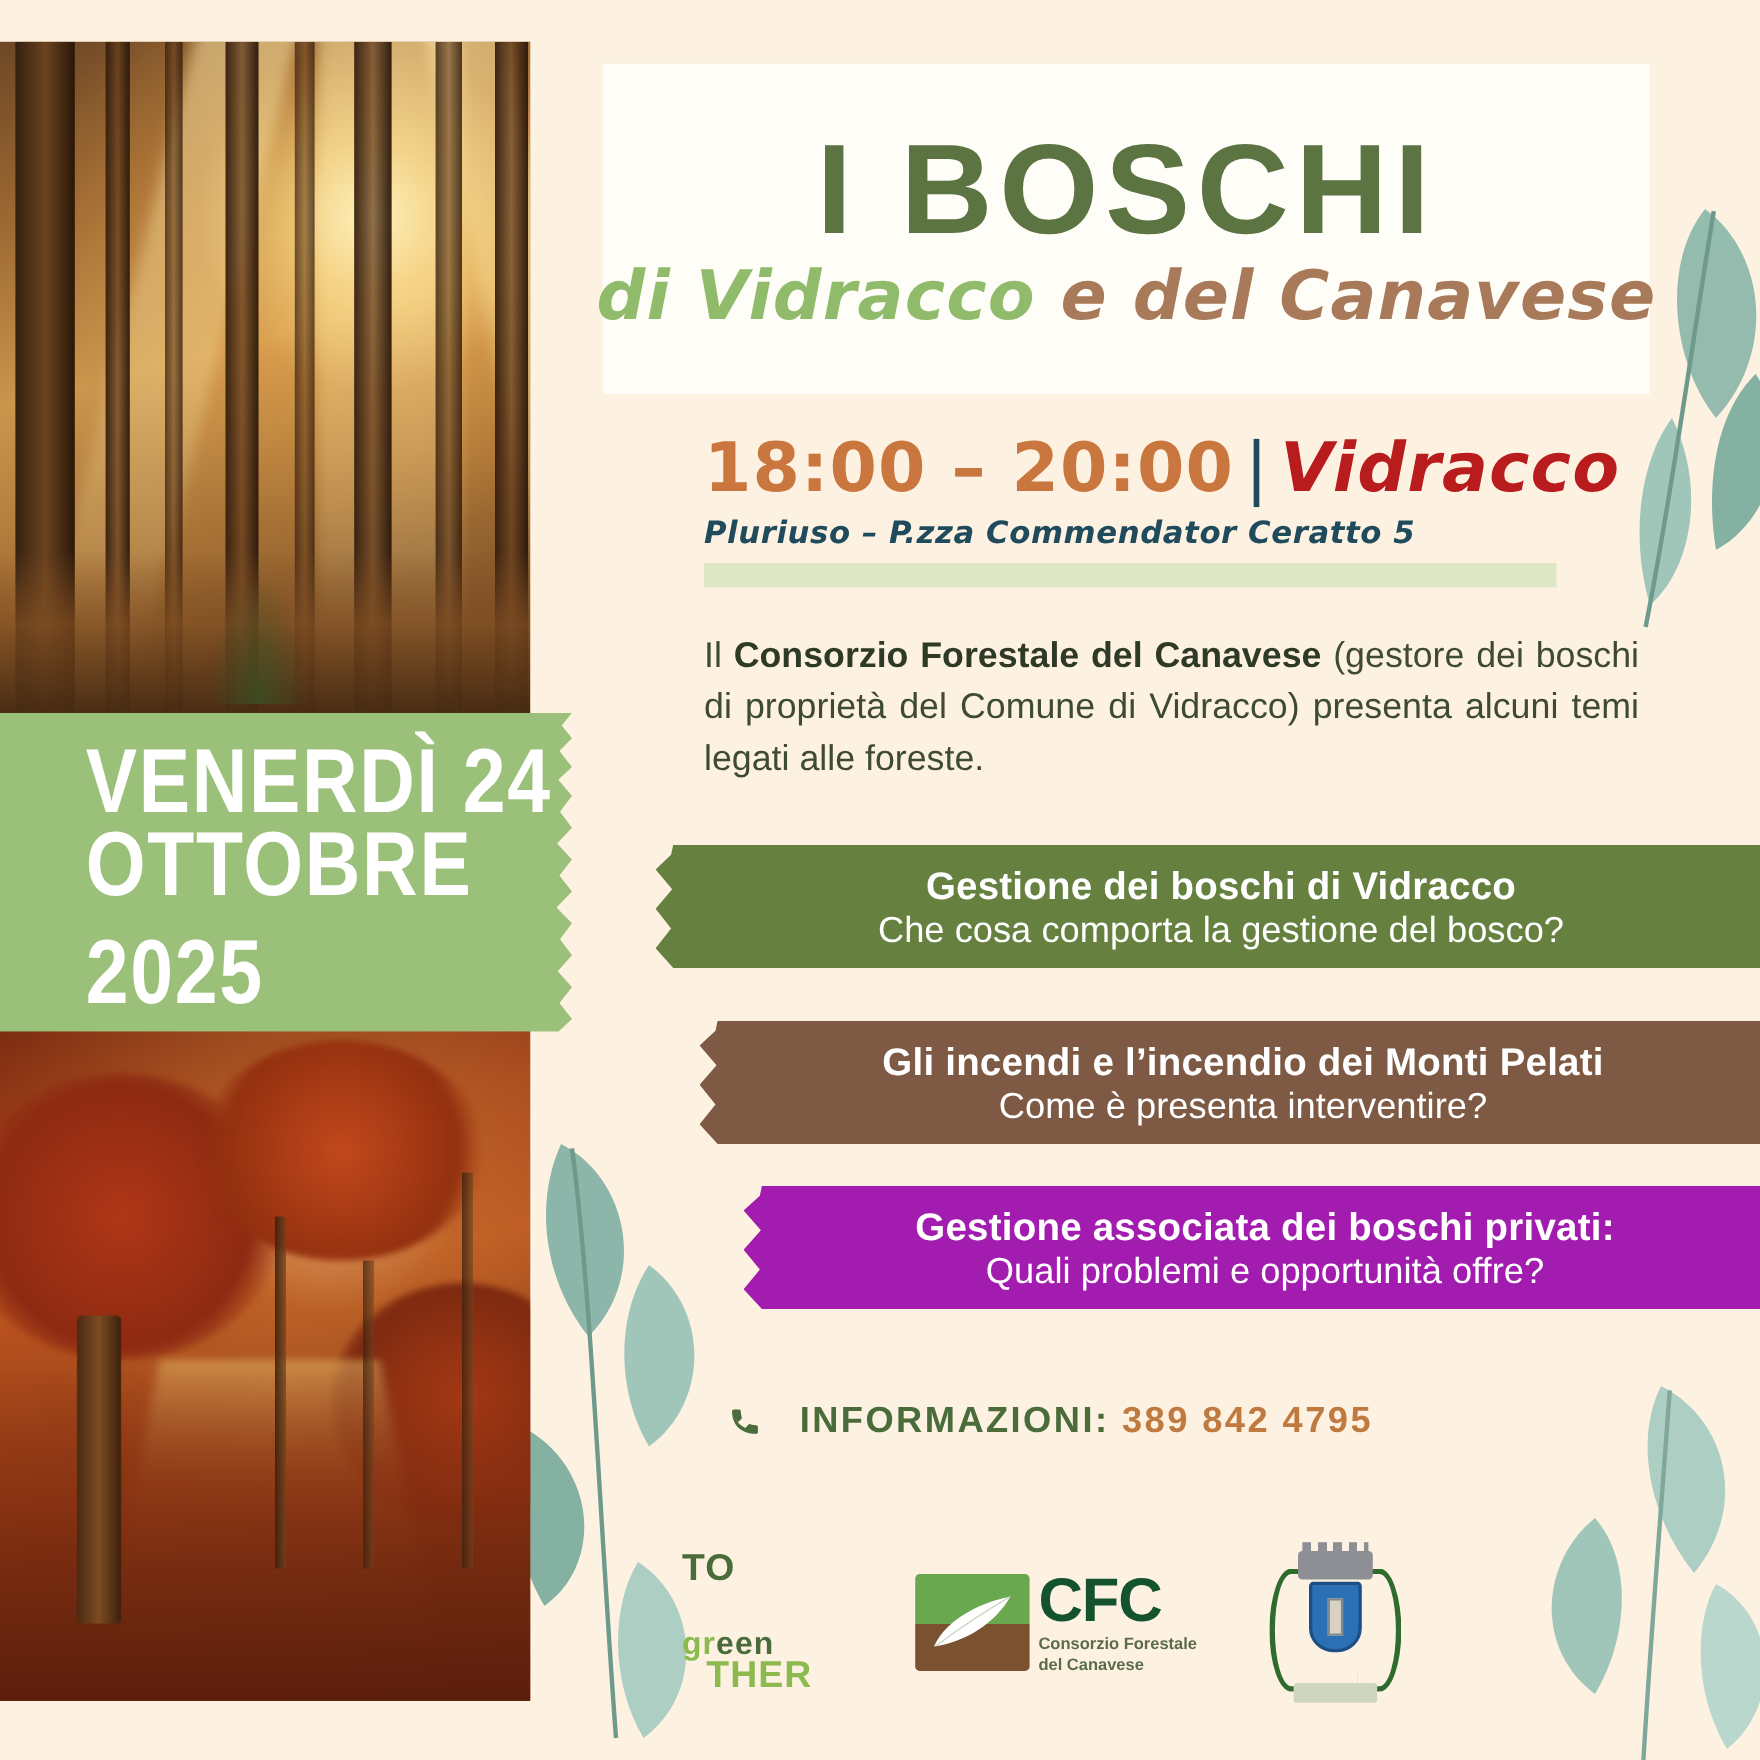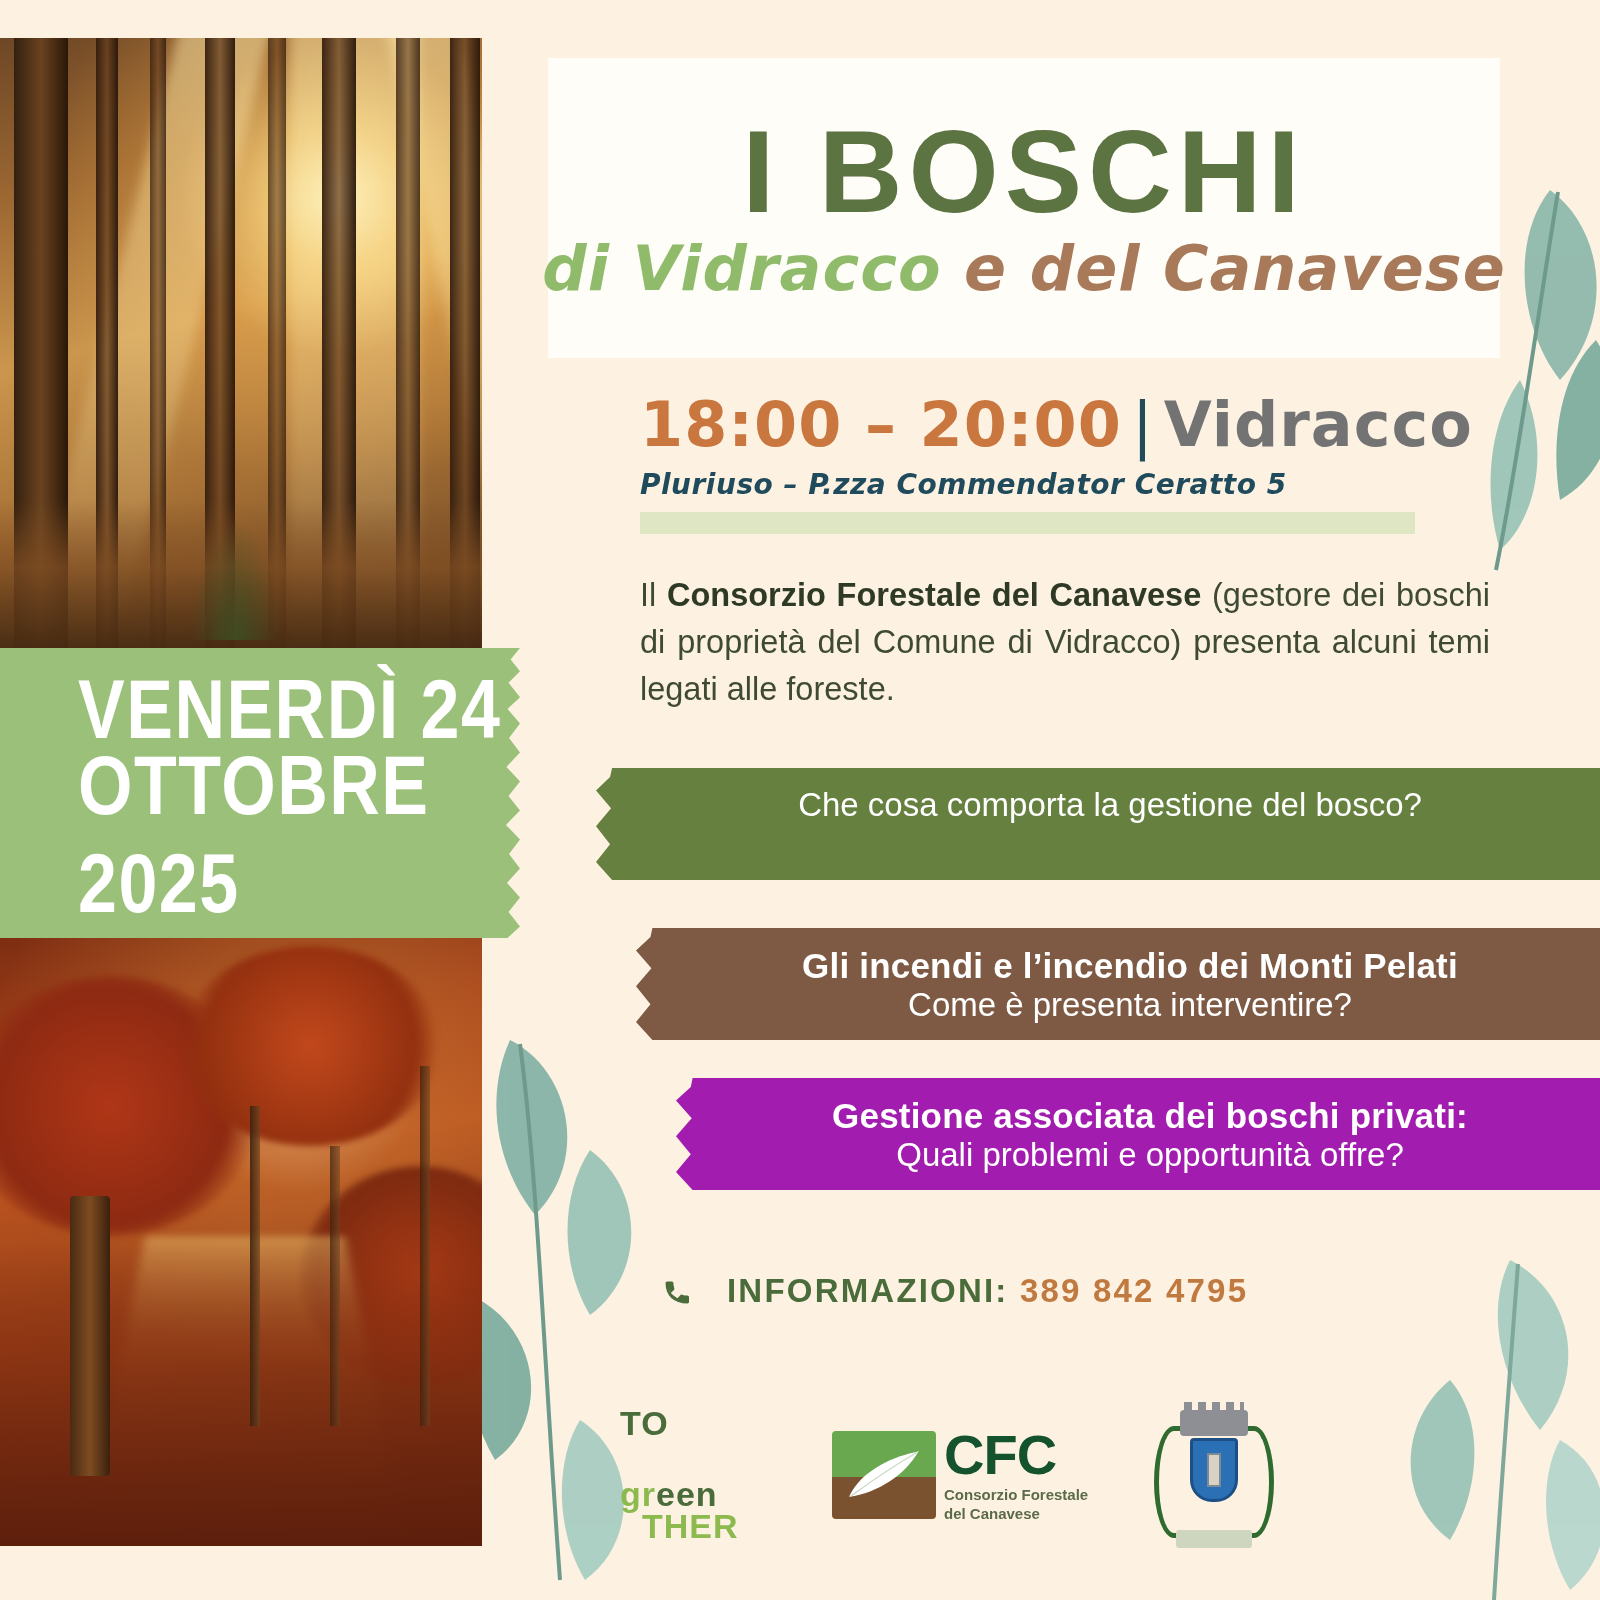--- a/index.html
+++ b/index.html
@@ -221,21 +221,21 @@
   }
   .time-line {
     font-family: "DejaVu Sans", sans-serif;
     font-size: 62px;
     font-weight: 700;
     letter-spacing: 1px;
     white-space: nowrap;
   }
   .time-line .hours { color: #c9763f; }
   .time-line .pipe  { color: #1f4b5c; margin: 0 10px; font-weight: 400; }
-  .time-line .place { color: #737373; }
+  .time-line .place { color: #b91c1c; font-style: italic; }
 
   .venue-wrap {
     position: absolute;
     left: 640px;
     top: 468px;
     width: 790px;
   }
   .venue-hl {
     position: absolute;
     left: 0;
@@ -337,21 +337,21 @@
   }
 
   
   .logo-tgt {
     width: 150px;
     font-weight: 700;
     line-height: .92;
     letter-spacing: 1px;
   }
   .logo-tgt .r1 { font-size: 34px; color: #4a6b3a; }
-  .logo-tgt .r2 { font-size: 34px; margin-top: 40px; }
+  .logo-tgt .r2 { font-size: 29px; margin-top: 40px; }
   .logo-tgt .r2 .gr { color: #8cba4f; }
   .logo-tgt .r2 .een { color: #4a6b3a; }
   .logo-tgt .r3 { font-size: 34px; color: #8cba4f; padding-left: 22px; }
 
   
   .logo-cfc {
     display: flex;
     align-items: center;
     gap: 8px;
   }
@@ -519,20 +519,21 @@
     <div class="venue-hl"></div>
     <div class="venue">Pluriuso – P.zza Commendator Ceratto 5</div>
   </div>
 
   <div class="intro">
     <span>Il </span><b>Consorzio Forestale del Canavese</b><span> (gestore dei boschi di proprietà del Comune di Vidracco) presenta alcuni temi legati alle foreste.</span>
   </div>
 
   <div class="banner b1">
     <div class="inner">
+      <div class="t1">Gestione dei boschi di Vidracco</div>
       <div class="t2">Che cosa comporta la gestione del bosco?</div>
     </div>
   </div>
 
   <div class="banner b2">
     <div class="inner">
       <div class="t1">Gli incendi e l’incendio dei Monti Pelati</div>
       <div class="t2">Come è presenta interventire?</div>
     </div>
   </div>

